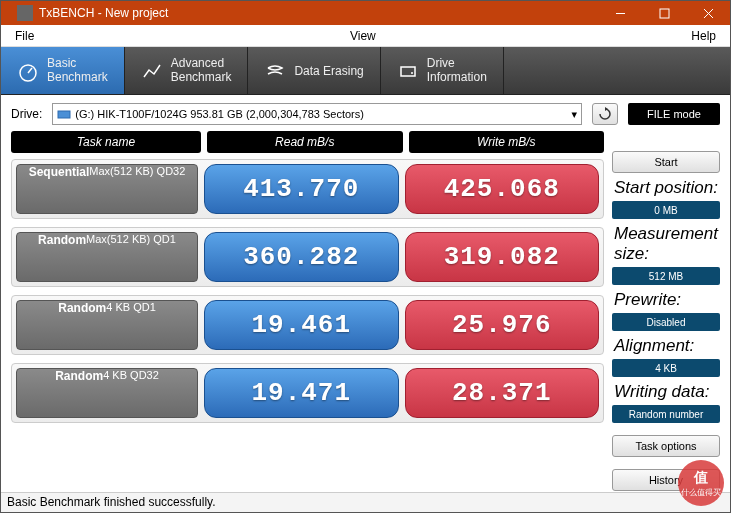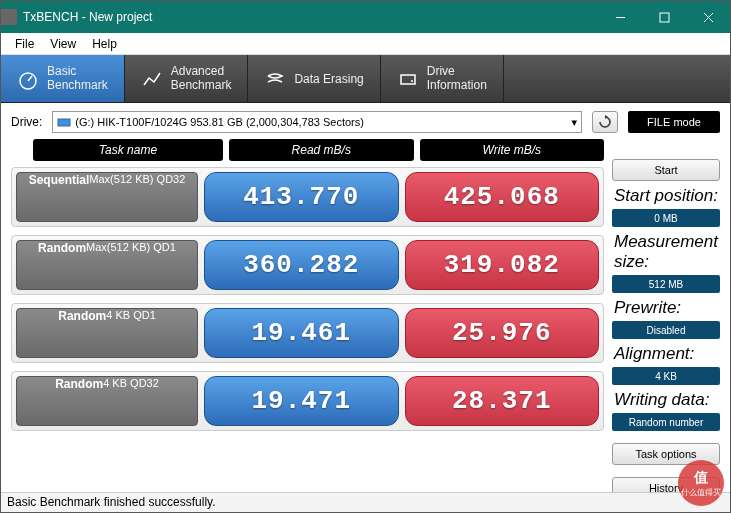--- a/index.html
+++ b/index.html
@@ -1,36 +1,36 @@
 <!DOCTYPE html>
 <html><head>
 <meta charset="utf-8">
 <style>
 * { box-sizing: border-box; margin: 0; padding: 0; font-family: "Segoe UI", Tahoma, sans-serif; }
 body { background: #fff; width: 731px; height: 513px; overflow: hidden; position: relative; border: 1px solid #555; }
-.titlebar { background: #0f766e; color: #fff; height: 32px; display: flex; align-items: center; padding: 0 0 0 0; font-size: 12px; }
+.titlebar { background: #c2410c; color: #fff; height: 24px; display: flex; align-items: center; padding: 0 0 0 16px; font-size: 12px; }
 .titlebar-icon { width: 16px; height: 16px; background: #666; margin-right: 6px; display: inline-block; }
 .titlebar-text { flex: 1; }
 .winbtn { width: 44px; height: 28px; display: flex; align-items: center; justify-content: center; color: #fff; }
 .winbtn svg { width: 11px; height: 11px; }
-.menubar { height: 22px; display: flex; align-items: center; padding: 0 6px; font-size: 12px; border-bottom: 1px solid #ddd; }
+.menubar { height: 22px; display: flex; align-items: center; padding: 0 6px; font-size: 12px; border-bottom: 1px solid #ddd; justify-content: space-between; }
 .menubar span { padding: 2px 8px; }
 .tabbar { background: linear-gradient(#5a5a5a,#3a3a3a); height: 48px; display: flex; border-bottom: 1px solid #222; }
 .tab { display: flex; align-items: center; padding: 0 16px; color: #eee; font-size: 12px; border-right: 1px solid #222; cursor: pointer; gap: 8px; }
 .tab.active { background: linear-gradient(#4a8fd6,#2c6bb0); }
 .tab-icon { width: 22px; height: 22px; display: flex; align-items: center; justify-content: center; }
 .driverow { display: flex; align-items: center; padding: 8px 10px 6px 10px; font-size: 12px; gap: 10px; }
 .drive-select { flex: 1; border: 1px solid #999; height: 22px; display: flex; align-items: center; padding: 0 4px; background: #fff; font-size: 11px; }
 .reload-btn { width: 26px; height: 22px; border: 1px solid #999; background: linear-gradient(#fafafa,#e0e0e0); display: flex; align-items: center; justify-content: center; border-radius: 3px; }
 .filemode { width: 92px; height: 22px; background: #000; color: #fff; font-size: 11px; display: flex; align-items: center; justify-content: center; border-radius: 2px; }
 .main { display: flex; padding: 0 10px 0 10px; gap: 8px; }
 .results { flex: 1; }
 .header-row { display: flex; height: 22px; margin-bottom: 6px; gap: 6px; }
 .header-cell { background: #000; color: #fff; font-size: 12px; display: flex; align-items: center; justify-content: center; font-style: italic; border-radius: 3px; }
-.hc-name { width: 190px; margin-left: 22px; }
+.hc-name { width: 190px; }
 .hc-val { flex: 1; }
 .row { display: flex; height: 60px; margin-bottom: 8px; gap: 6px; border: 1px solid #ccc; border-radius: 4px; padding: 4px; background: linear-gradient(#f8f8f8,#ececec); }
 .task-cell { width: 182px; background: linear-gradient(#8a8a8a,#6a6a6a); border-radius: 4px; color: #fff; font-size: 11px; display: flex; flex-direction: row; justify-content: center; padding: 0 10px; border: 1px solid #555; }
 .task-title { font-weight: bold; font-size: 12px; }
 .val-cell { flex: 1; border-radius: 12px; color: #fff; font-size: 26px; font-weight: bold; display: flex; align-items: center; justify-content: center; font-family: "Courier New", monospace; letter-spacing: 1px; text-shadow: 0 1px 2px rgba(0,0,0,0.4); }
 .val-read { background: linear-gradient(#5aa3e8,#2c6bb8); border: 1px solid #1a5090; }
 .val-write { background: linear-gradient(#e85a6a,#c83545); border: 1px solid #a02030; }
 .sidebar { width: 108px; display: flex; flex-direction: column; gap: 3px; margin-top: 20px; }
 .sbtn { height: 22px; border: 1px solid #999; background: linear-gradient(#fafafa,#e0e0e0); font-size: 11px; display: flex; align-items: center; justify-content: center; border-radius: 3px; cursor: pointer; }
 .slabel { font-size: 17px; padding: 2px 0 0 2px; font-style: italic; }

